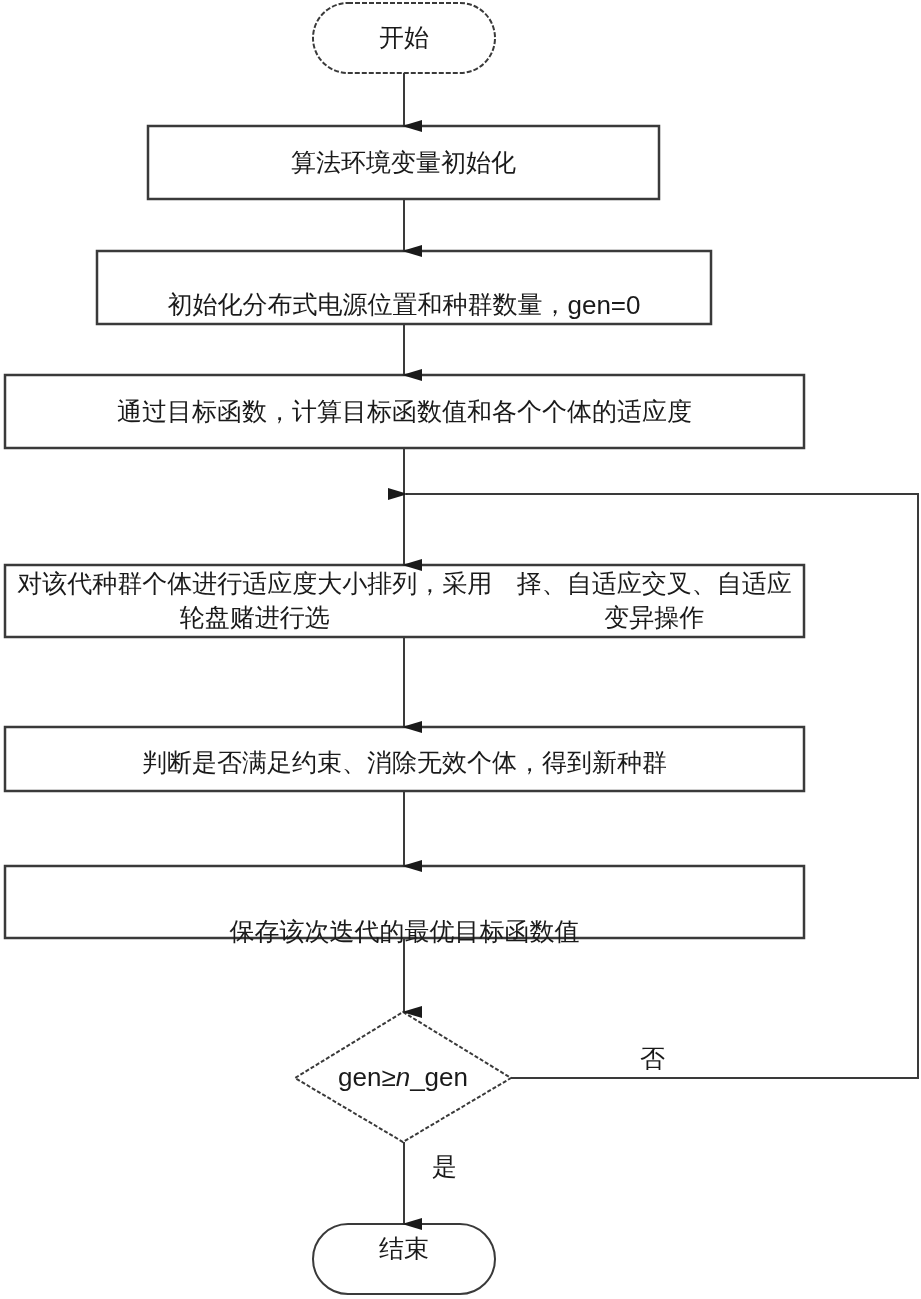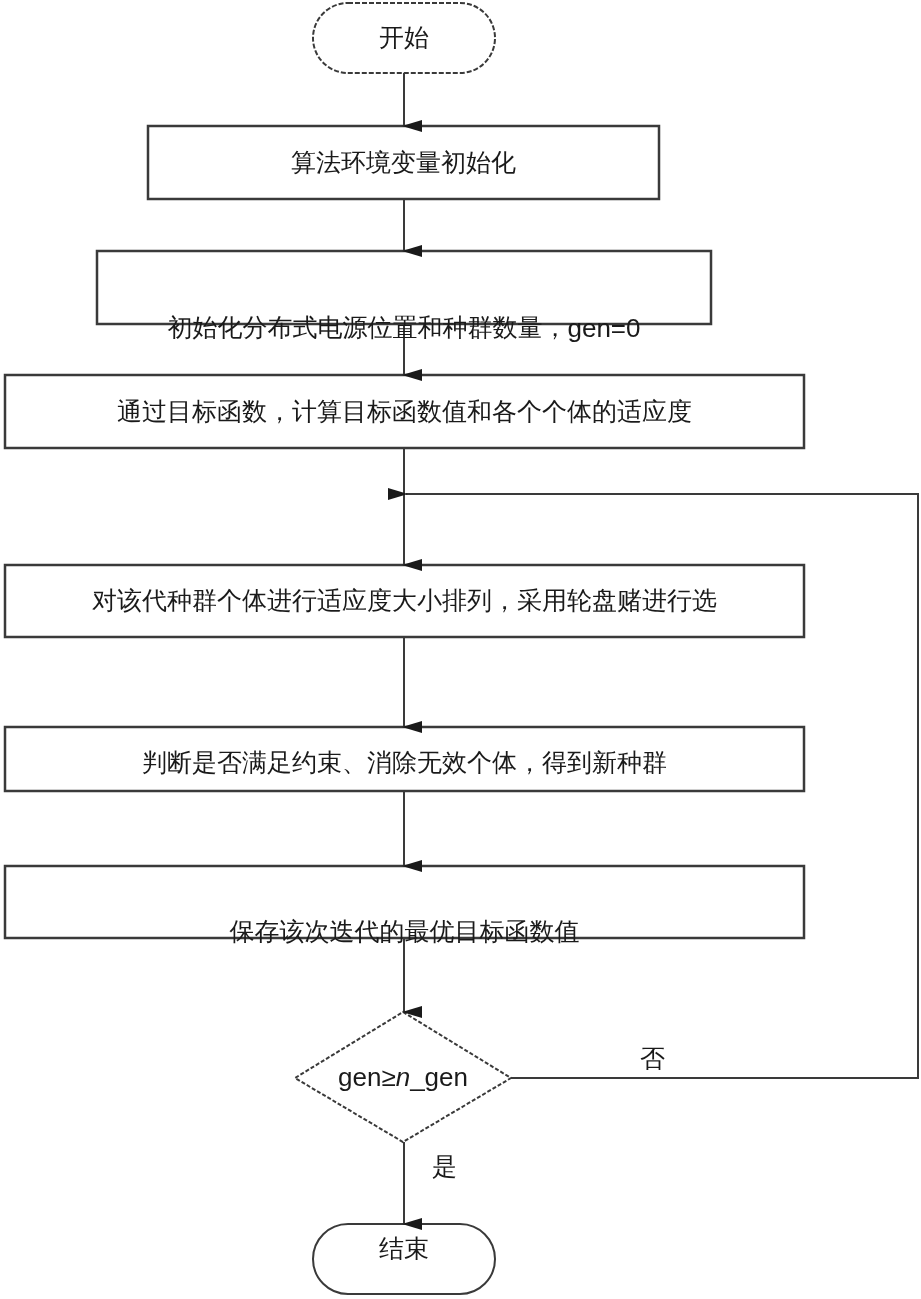--- a/index.html
+++ b/index.html
@@ -50,29 +50,30 @@
 
   <polyline points="511,1078 918,1078 918,494 406,494" fill="none" stroke="#3a3a3a" stroke-width="2" marker-end="url(#arrowL)"></polyline>
 </svg>
 
 <div class="node" style="left:313px;top:3px;width:182px;height:70px;">
   <span>开始</span>
 </div>
 <div class="node" style="left:148px;top:126px;width:511px;height:73px;">
   <span>算法环境变量初始化</span>
 </div>
-<div class="node" style="left:97px;top:251px;width:614px;height:95px;align-items:flex-end;">
+<div class="node" style="left:97px;top:257px;width:614px;height:95px;">
   <span>初始化分布式电源位置和种群数量，</span>
     <span class="math">gen=0</span>
 </div>
 <div class="node" style="left:5px;top:375px;width:799px;height:73px;">
   <span>通过目标函数，计算目标函数值和各个个体的适应度</span>
 </div>
 <div class="node" style="left:5px;top:565px;width:799px;height:72px;flex-direction:row;line-height:34px;">
   <span>对该代种群个体进行适应度大小排列，采用轮盘赌进行选</span>
+  <span>择、自适应交叉、自适应变异操作</span>
 </div>
 <div class="node" style="left:5px;top:727px;width:799px;height:72px;">
   <span>判断是否满足约束、消除无效个体，得到新种群</span>
 </div>
 <div class="node" style="left:5px;top:866px;width:799px;height:72px;margin-top:30px;">
   <span>保存该次迭代的最优目标函数值</span>
 </div>
 <div class="node math" style="left:295px;top:1012px;width:216px;height:130px;">
   <span>gen≥</span>
     <i>n</i>

